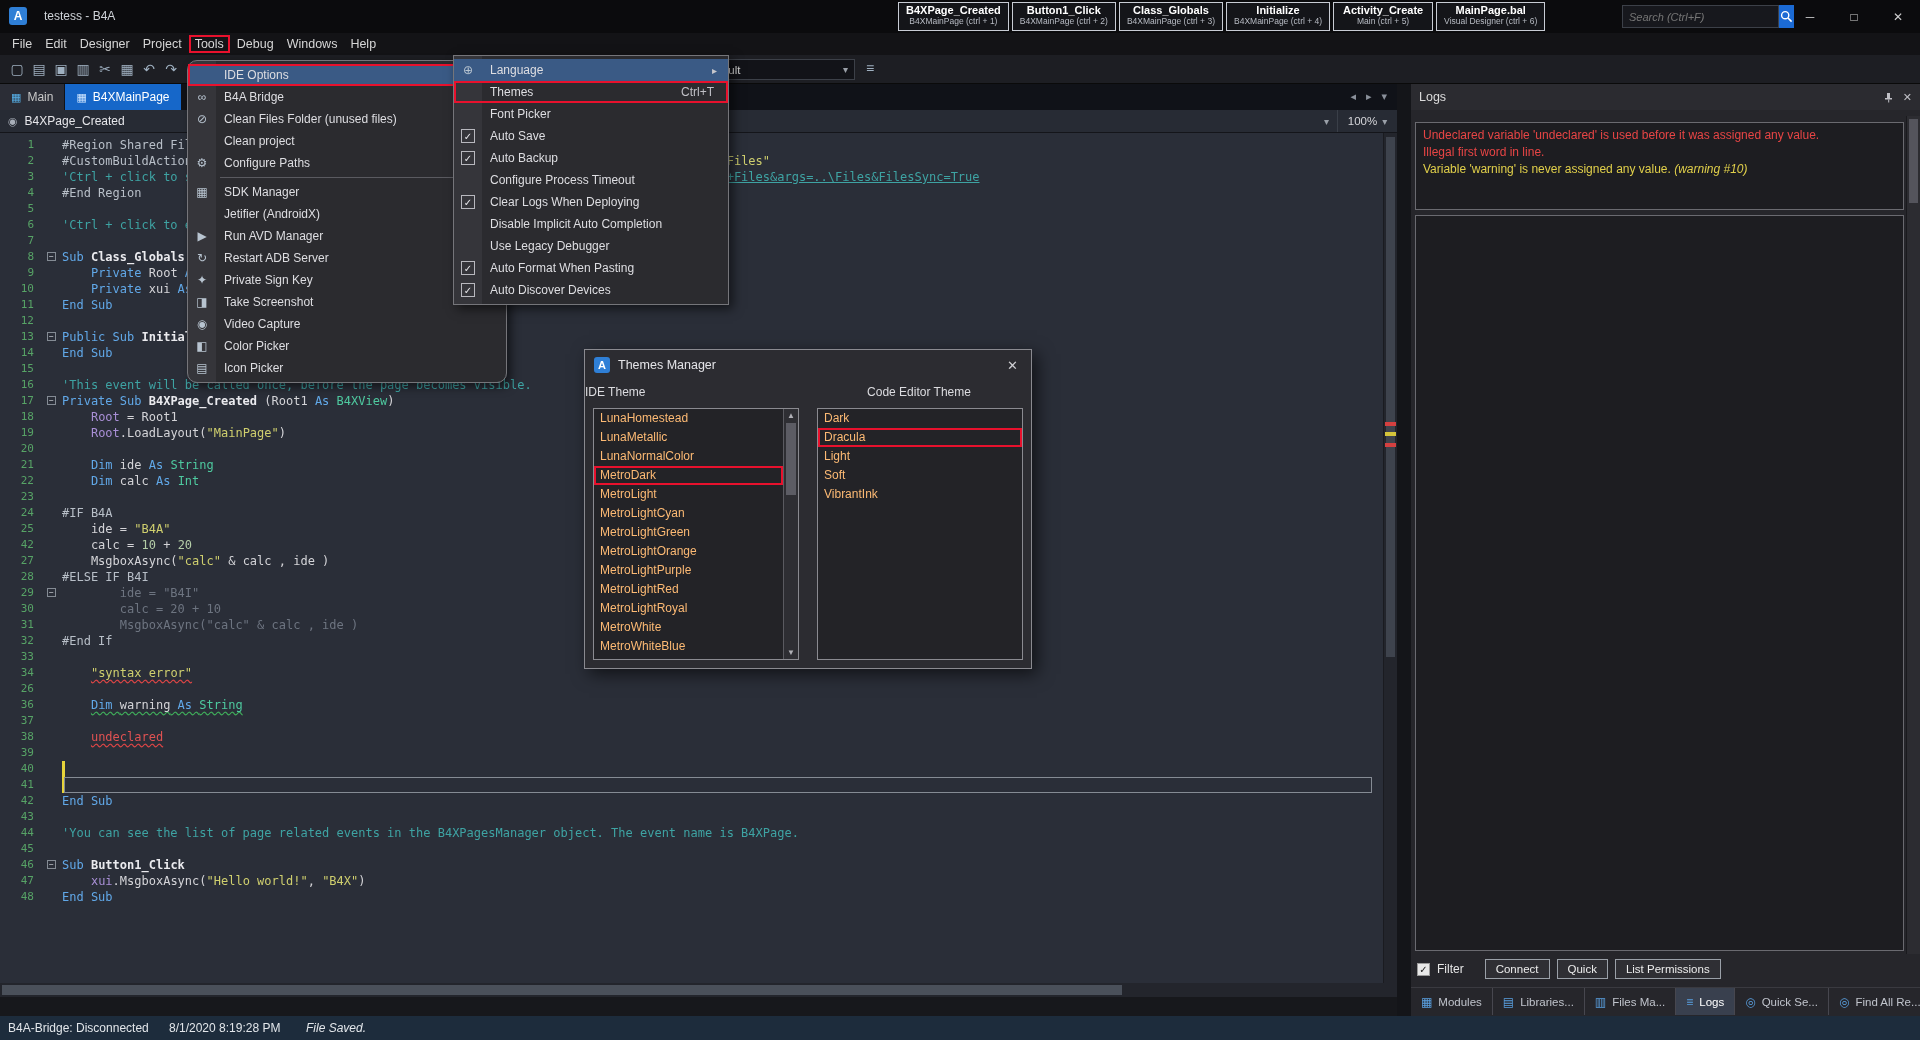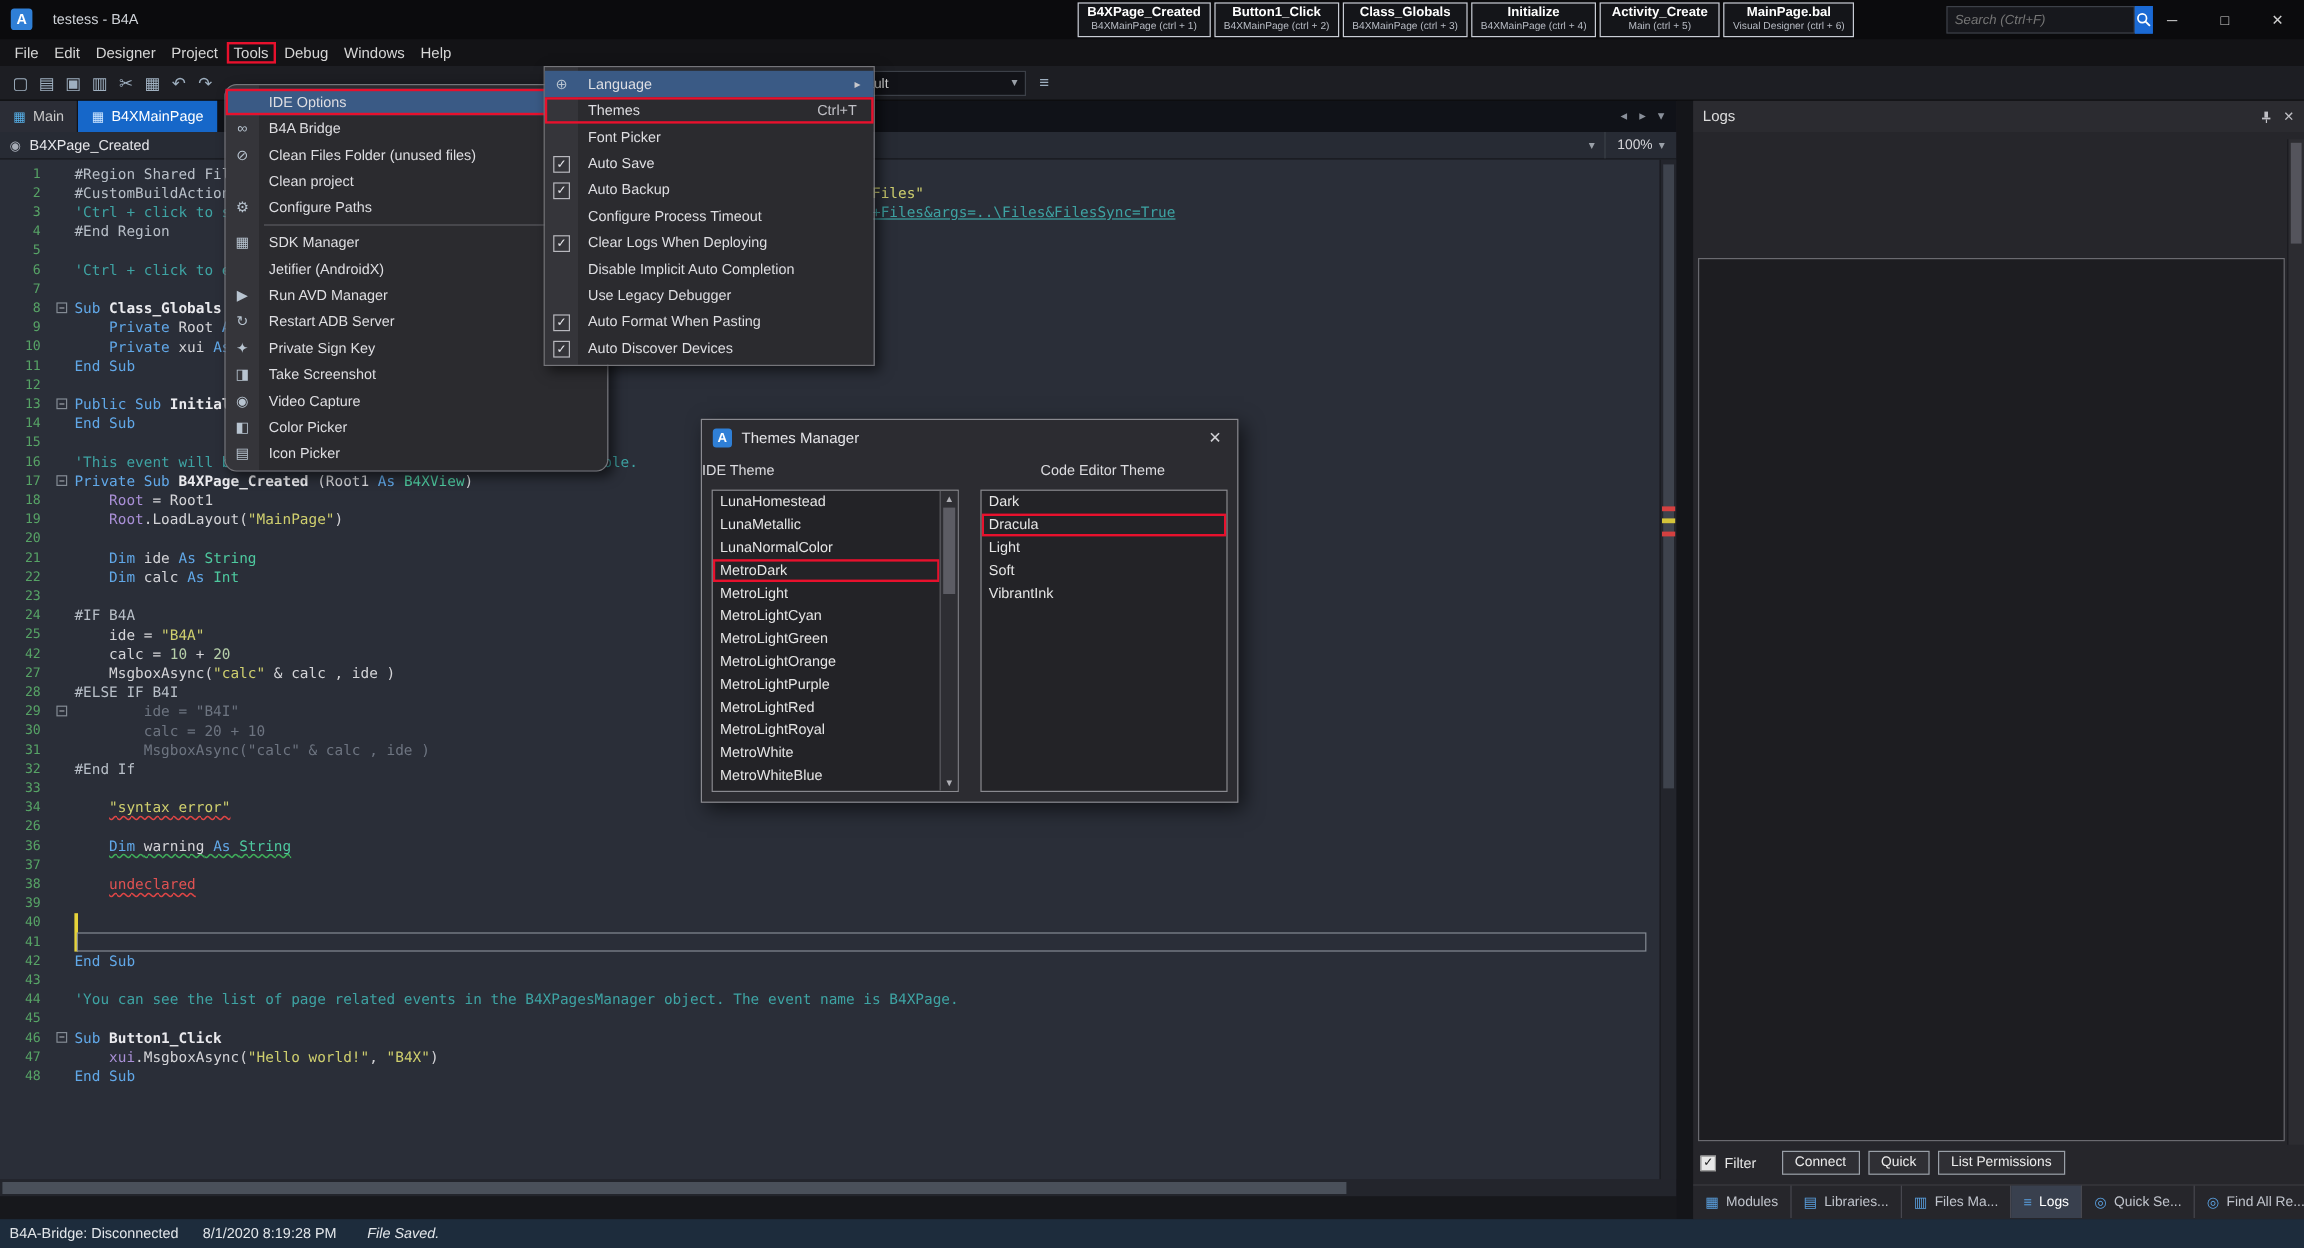--- a/index.html
+++ b/index.html
@@ -100,21 +100,21 @@
   .ltab-ic { color:#5aa0e0; font-size:12px; }
 
   
   .statusbar { position:absolute; left:0; top:1016px; width:1920px; height:30px; background:#1d2c3c; color:#e2e6ea; font-size:12px; }
   .sb-item { position:absolute; top:5px; white-space:nowrap; }
   .sb-bridge { left:8px; } .sb-time { left:169px; } .sb-saved { left:306px;font-style:italic; }
 
   
   .popup-menu { position:absolute; background:linear-gradient(to right,#35353a 0,#35353a 28px,#2b2b2f 28px); border:1px solid #75757a;
                 box-shadow:4px 4px 10px rgba(0,0,0,.55); padding:3px 0; font-size:12px; color:#dedee2; z-index:30; }
-  .tools-menu { left:187px; top:70px; width:320px;border-radius:10px; }
+  .tools-menu { left:187px; top:60px; width:320px;border-radius:10px; }
   .submenu { left:453px; top:55px; width:276px; z-index:31; }
   .menu-row { height:22px; display:flex; align-items:center; }
   .menu-row.hl { background:#3a5a85; }
   .menu-ic { width:28px; flex:none; text-align:center; color:#b8c4d0; font-size:12px; position:relative; }
   .menu-check { display:inline-block; width:14px; height:14px; border:1px solid #b8b8be; color:#e8e8ec; font-size:10px; line-height:13px; }
   .menu-label { margin-left:8px; white-space:nowrap; }
   .menu-short { margin-left:auto; padding-right:14px; color:#c0c0c6; }
   .menu-arrow { width:16px; flex:none; color:#c8c8cc; font-size:10px; }
   .menu-row:not(:has(.menu-short)) .menu-arrow { margin-left:auto; }
   .menu-sep { height:1px; background:#5a5a60; margin:3px 6px 3px 32px; }
@@ -127,21 +127,21 @@
   .dlg-logo { width:16px; height:16px; background:#2f7fd6; border-radius:3px; color:#fff; font-weight:bold; font-size:11px; text-align:center; line-height:16px; }
   .dlg-name { margin-left:8px; }
   .dlg-close { margin-left:auto; color:#d0d0d4; font-size:13px; padding:2px 4px; }
   .dlg-headers { display:flex; height:24px; color:#dcdce0; font-size:12px; }
   .hdr-left { width:222px; text-align:left; padding-top:5px; }
   .hdr-right { flex:1; text-align:center; padding-top:5px; }
   .theme-list { position:absolute; top:58px; height:252px; width:206px; background:#232327; border:1px solid #8a8a90; overflow:hidden; }
   .list-left { left:8px; } .list-right { left:232px; }
   .list-items { position:absolute; left:0; top:0; right:15px; bottom:0; overflow:hidden; }
   .list-right .list-items { right:0; }
-  .list-item { height:19px; line-height:19px; padding-left:6px; color:#e5e5e5; font-size:12px; white-space:nowrap; }
+  .list-item { height:19px; line-height:19px; padding-left:6px; color:#fdba74; font-size:12px; white-space:nowrap; }
   .lscroll { position:absolute; right:0; top:0; bottom:0; width:15px; background:#2e2e33; border-left:1px solid #5a5a60; }
   .lscroll .arr { position:absolute; left:0; right:0; text-align:center; color:#b0b0b6; font-size:8px; }
   .arr.up { top:2px; } .arr.dn { bottom:2px; }
   .lthumb { position:absolute; left:2px; right:2px; top:14px; height:72px; background:#5c5c64; }
 </style>
 </head>
 <body>
 
 <div class="app">
 
@@ -522,20 +522,25 @@
       <span>Logs</span>
       <span class="ph-icons">
         <svg width="11" height="11" viewBox="0 0 11 11">
           <rect x="4" y="1" width="3" height="5" fill="#c0c0c6"></rect>
           <rect x="2" y="6" width="7" height="1.5" fill="#c0c0c6"></rect>
           <rect x="5.2" y="7.5" width="1" height="3" fill="#c0c0c6"></rect>
         </svg>
         <span>✕</span>
       </span>
     </div>
+    <div class="msg-box" id="log-messages">
+        <div class="log-msg red">Undeclared variable 'undeclared' is used before it was assigned any value.</div>
+        <div class="log-msg red">Illegal first word in line.</div>
+        <div class="log-msg yellow">Variable 'warning' is never assigned any value. <span class="ital">(warning #10)</span></div>
+      </div>
     <div class="big-box"></div>
     <div class="edge-scroll">
       <div class="edge-thumb"></div>
     </div>
     <div class="btn-row">
       <span class="chk">✓</span>
       <span class="chk-label">Filter</span>
       <span id="log-buttons" style="display:flex;gap:7px;">
           <button class="log-btn">Connect</button>
           <button class="log-btn">Quick</button>

